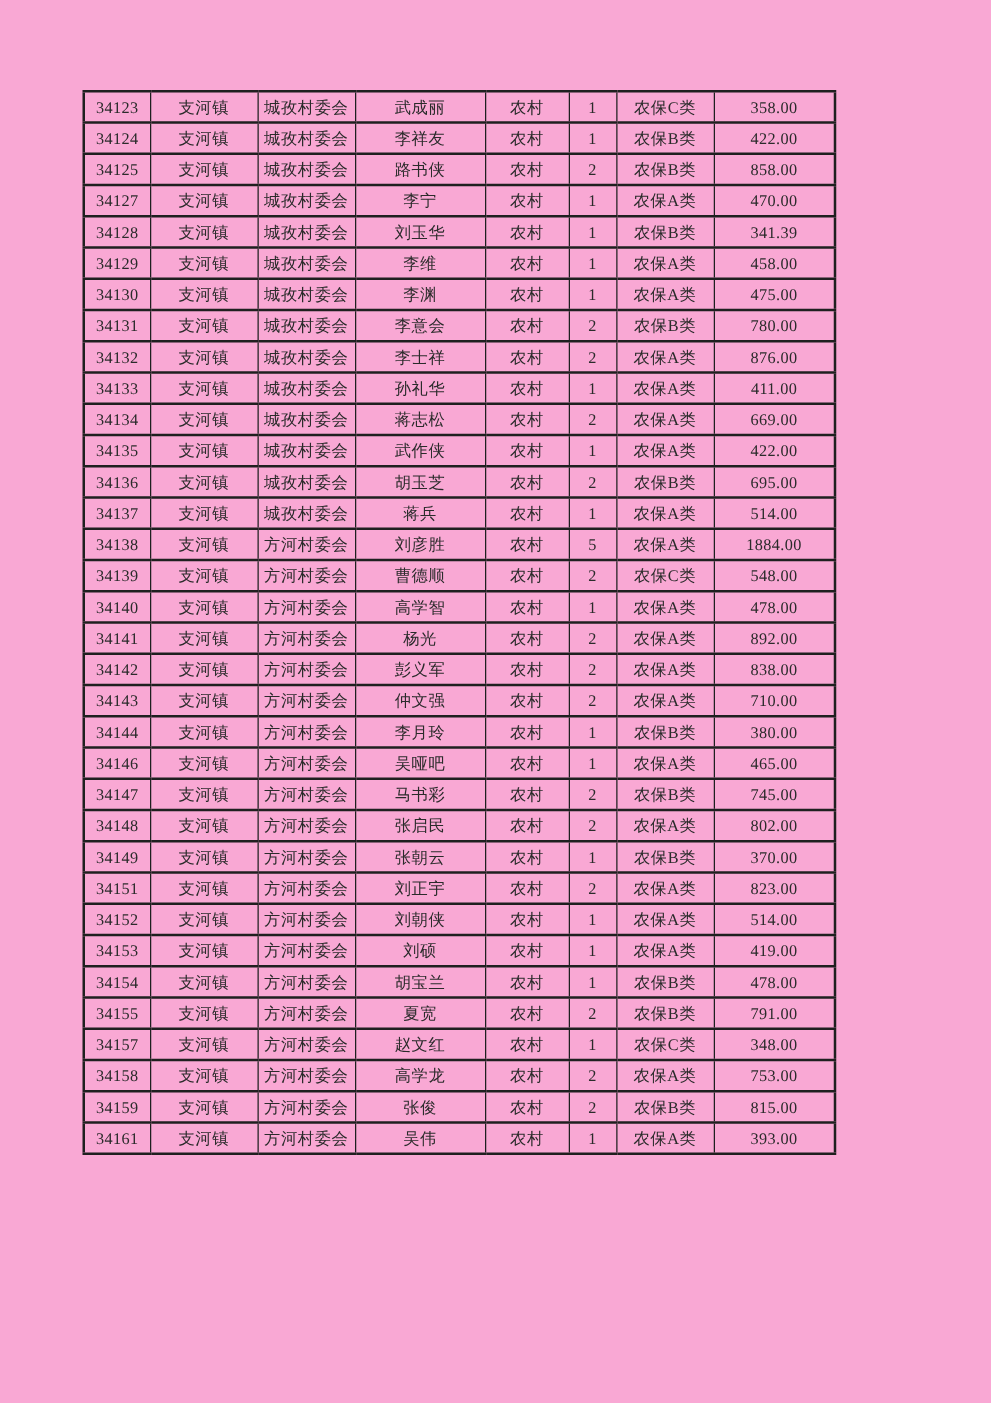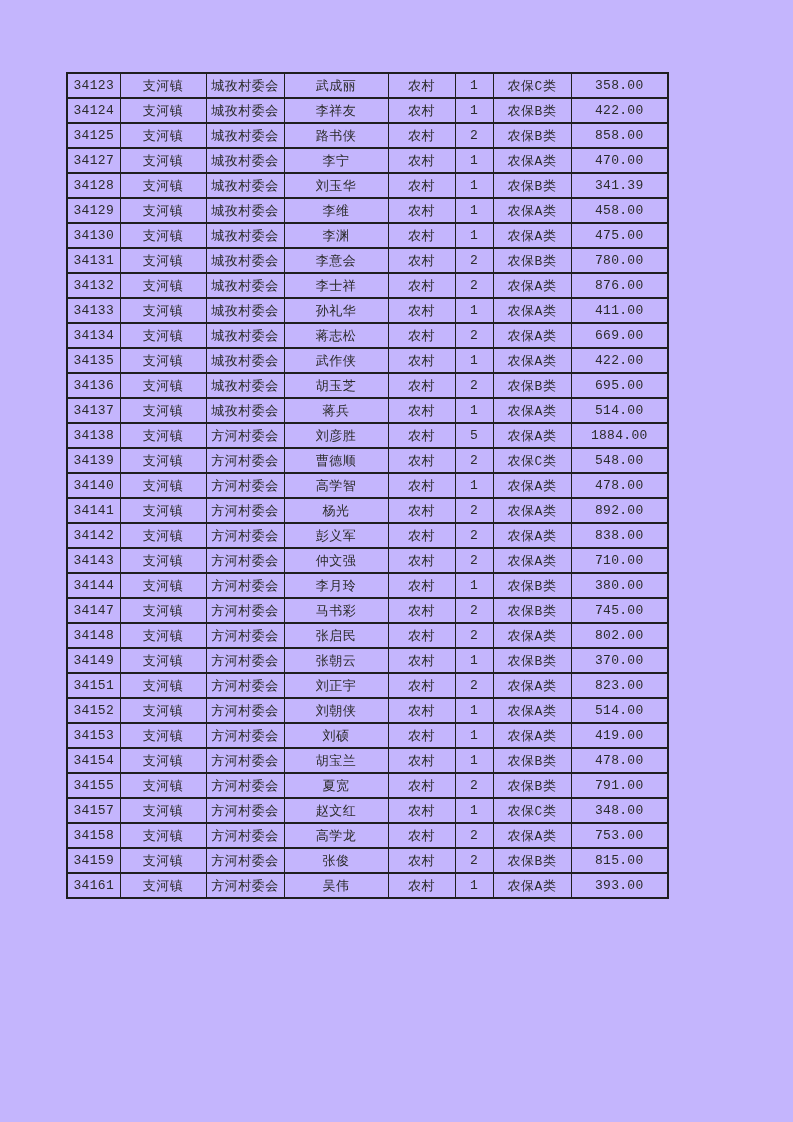--- a/index.html
+++ b/index.html
@@ -4,23 +4,23 @@
 <style>
   html, body {
     margin: 0;
     padding: 0;
     background: #ffffff;
   }
   .page {
     position: relative;
     width: 793px;
     height: 1122px;
-    background: #c4b5fd;
+    background: #f9a8d4;
     overflow: hidden;
-    font-family: Liberation Mono, monospace;
+    font-family: Liberation Serif, serif;
   }
   table.records {
     position: absolute;
     left: 66px;
     top: 72px;
     width: 601px;
     border-collapse: collapse;
     table-layout: fixed;
     border: 2px solid #1f1f1f;
   }
@@ -263,20 +263,30 @@
           <td class="num">34144</td>
           <td>支河镇</td>
           <td>方河村委会</td>
           <td>李月玲</td>
           <td>农村</td>
           <td class="num">1</td>
           <td>农保B类</td>
           <td class="num">380.00</td>
         </tr>
         <tr>
+          <td class="num">34146</td>
+          <td>支河镇</td>
+          <td>方河村委会</td>
+          <td>吴哑吧</td>
+          <td>农村</td>
+          <td class="num">1</td>
+          <td>农保A类</td>
+          <td class="num">465.00</td>
+        </tr>
+        <tr>
           <td class="num">34147</td>
           <td>支河镇</td>
           <td>方河村委会</td>
           <td>马书彩</td>
           <td>农村</td>
           <td class="num">2</td>
           <td>农保B类</td>
           <td class="num">745.00</td>
         </tr>
         <tr>

